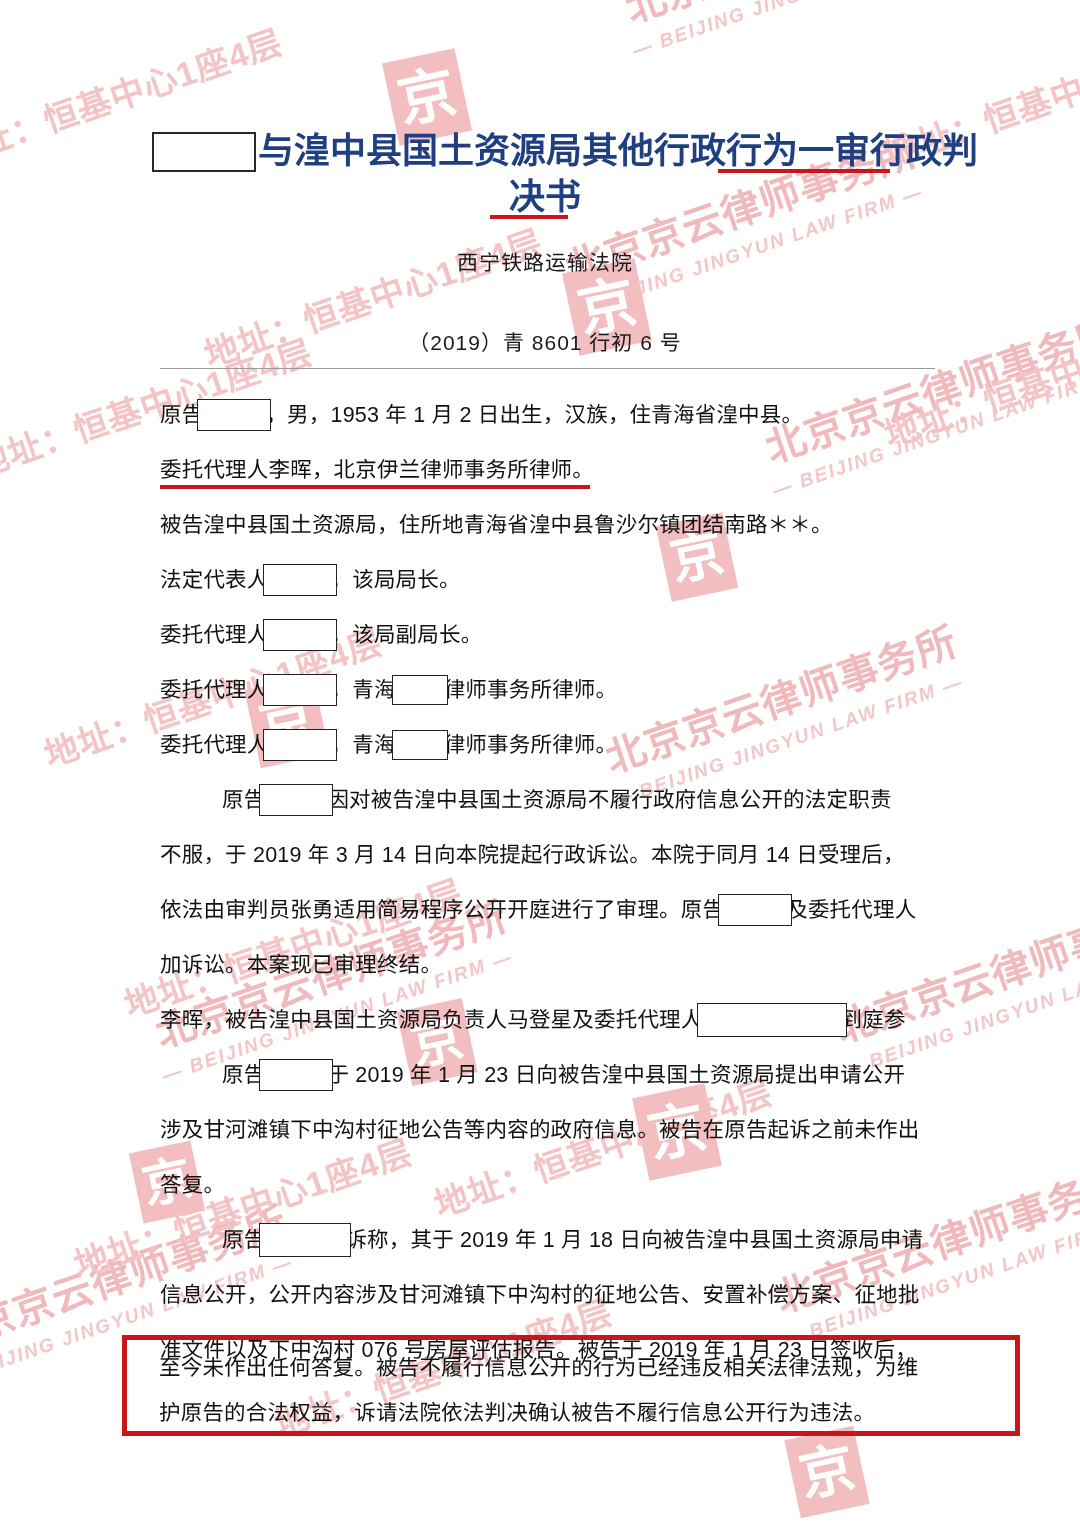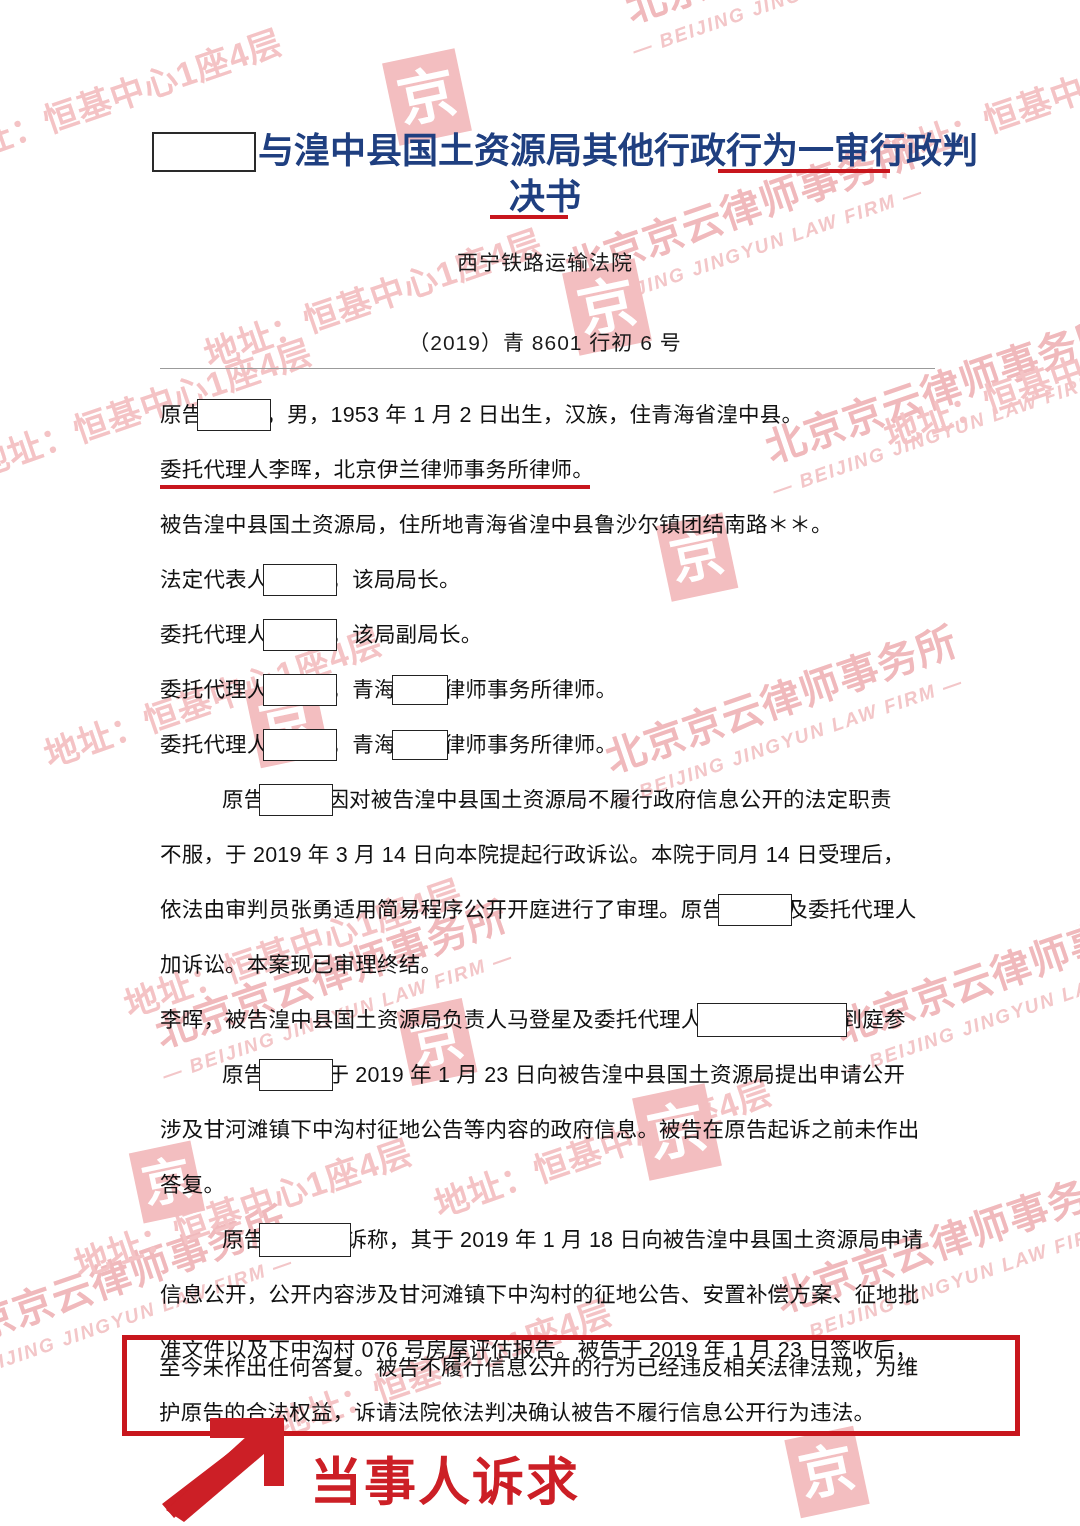--- a/index.html
+++ b/index.html
@@ -298,22 +298,14 @@
       <div class="para indent"><span>原告</span><span class="redbox rb-lg"></span><span>诉称，其于 2019 年 1 月 18 日向被告湟中县国土资源局申请</span></div>
       <div class="para"><span>信息公开，公开内容涉及甘河滩镇下中沟村的征地公告、安置补偿方案、征地批</span></div>
       <div class="para"><span>准文件以及下中沟村 076 号房屋评估报告。被告于 2019 年 1 月 23 日签收后，</span></div>
     </div>
 
   <div id="claim-box">
     <div class="claim-line" id="claim-line-1">至今未作出任何答复。被告不履行信息公开的行为已经违反相关法律法规，为维</div>
     <div class="claim-line" id="claim-line-2">护原告的合法权益，诉请法院依法判决确认被告不履行信息公开行为违法。</div>
   </div>
 
-  <div id="annotation">
-    <svg id="arrow-icon" viewBox="0 0 130 108">
-      <path d="M14 104 L104 20 L104 72 L124 72 L124 4 L50 4 L50 24 L88 24 L2 90 Z" fill="#cc1f26"></path>
-      <polygon points="6,96 100,10 118,28 24,108" fill="#cc1f26"></polygon>
-      <polygon points="54,4 124,4 124,70 104,70 104,24 54,24" fill="#cc1f26"></polygon>
-    </svg>
-    <div id="annotation-label">当事人诉求</div>
-  </div>
 
 </div>
 
 </body></html>

